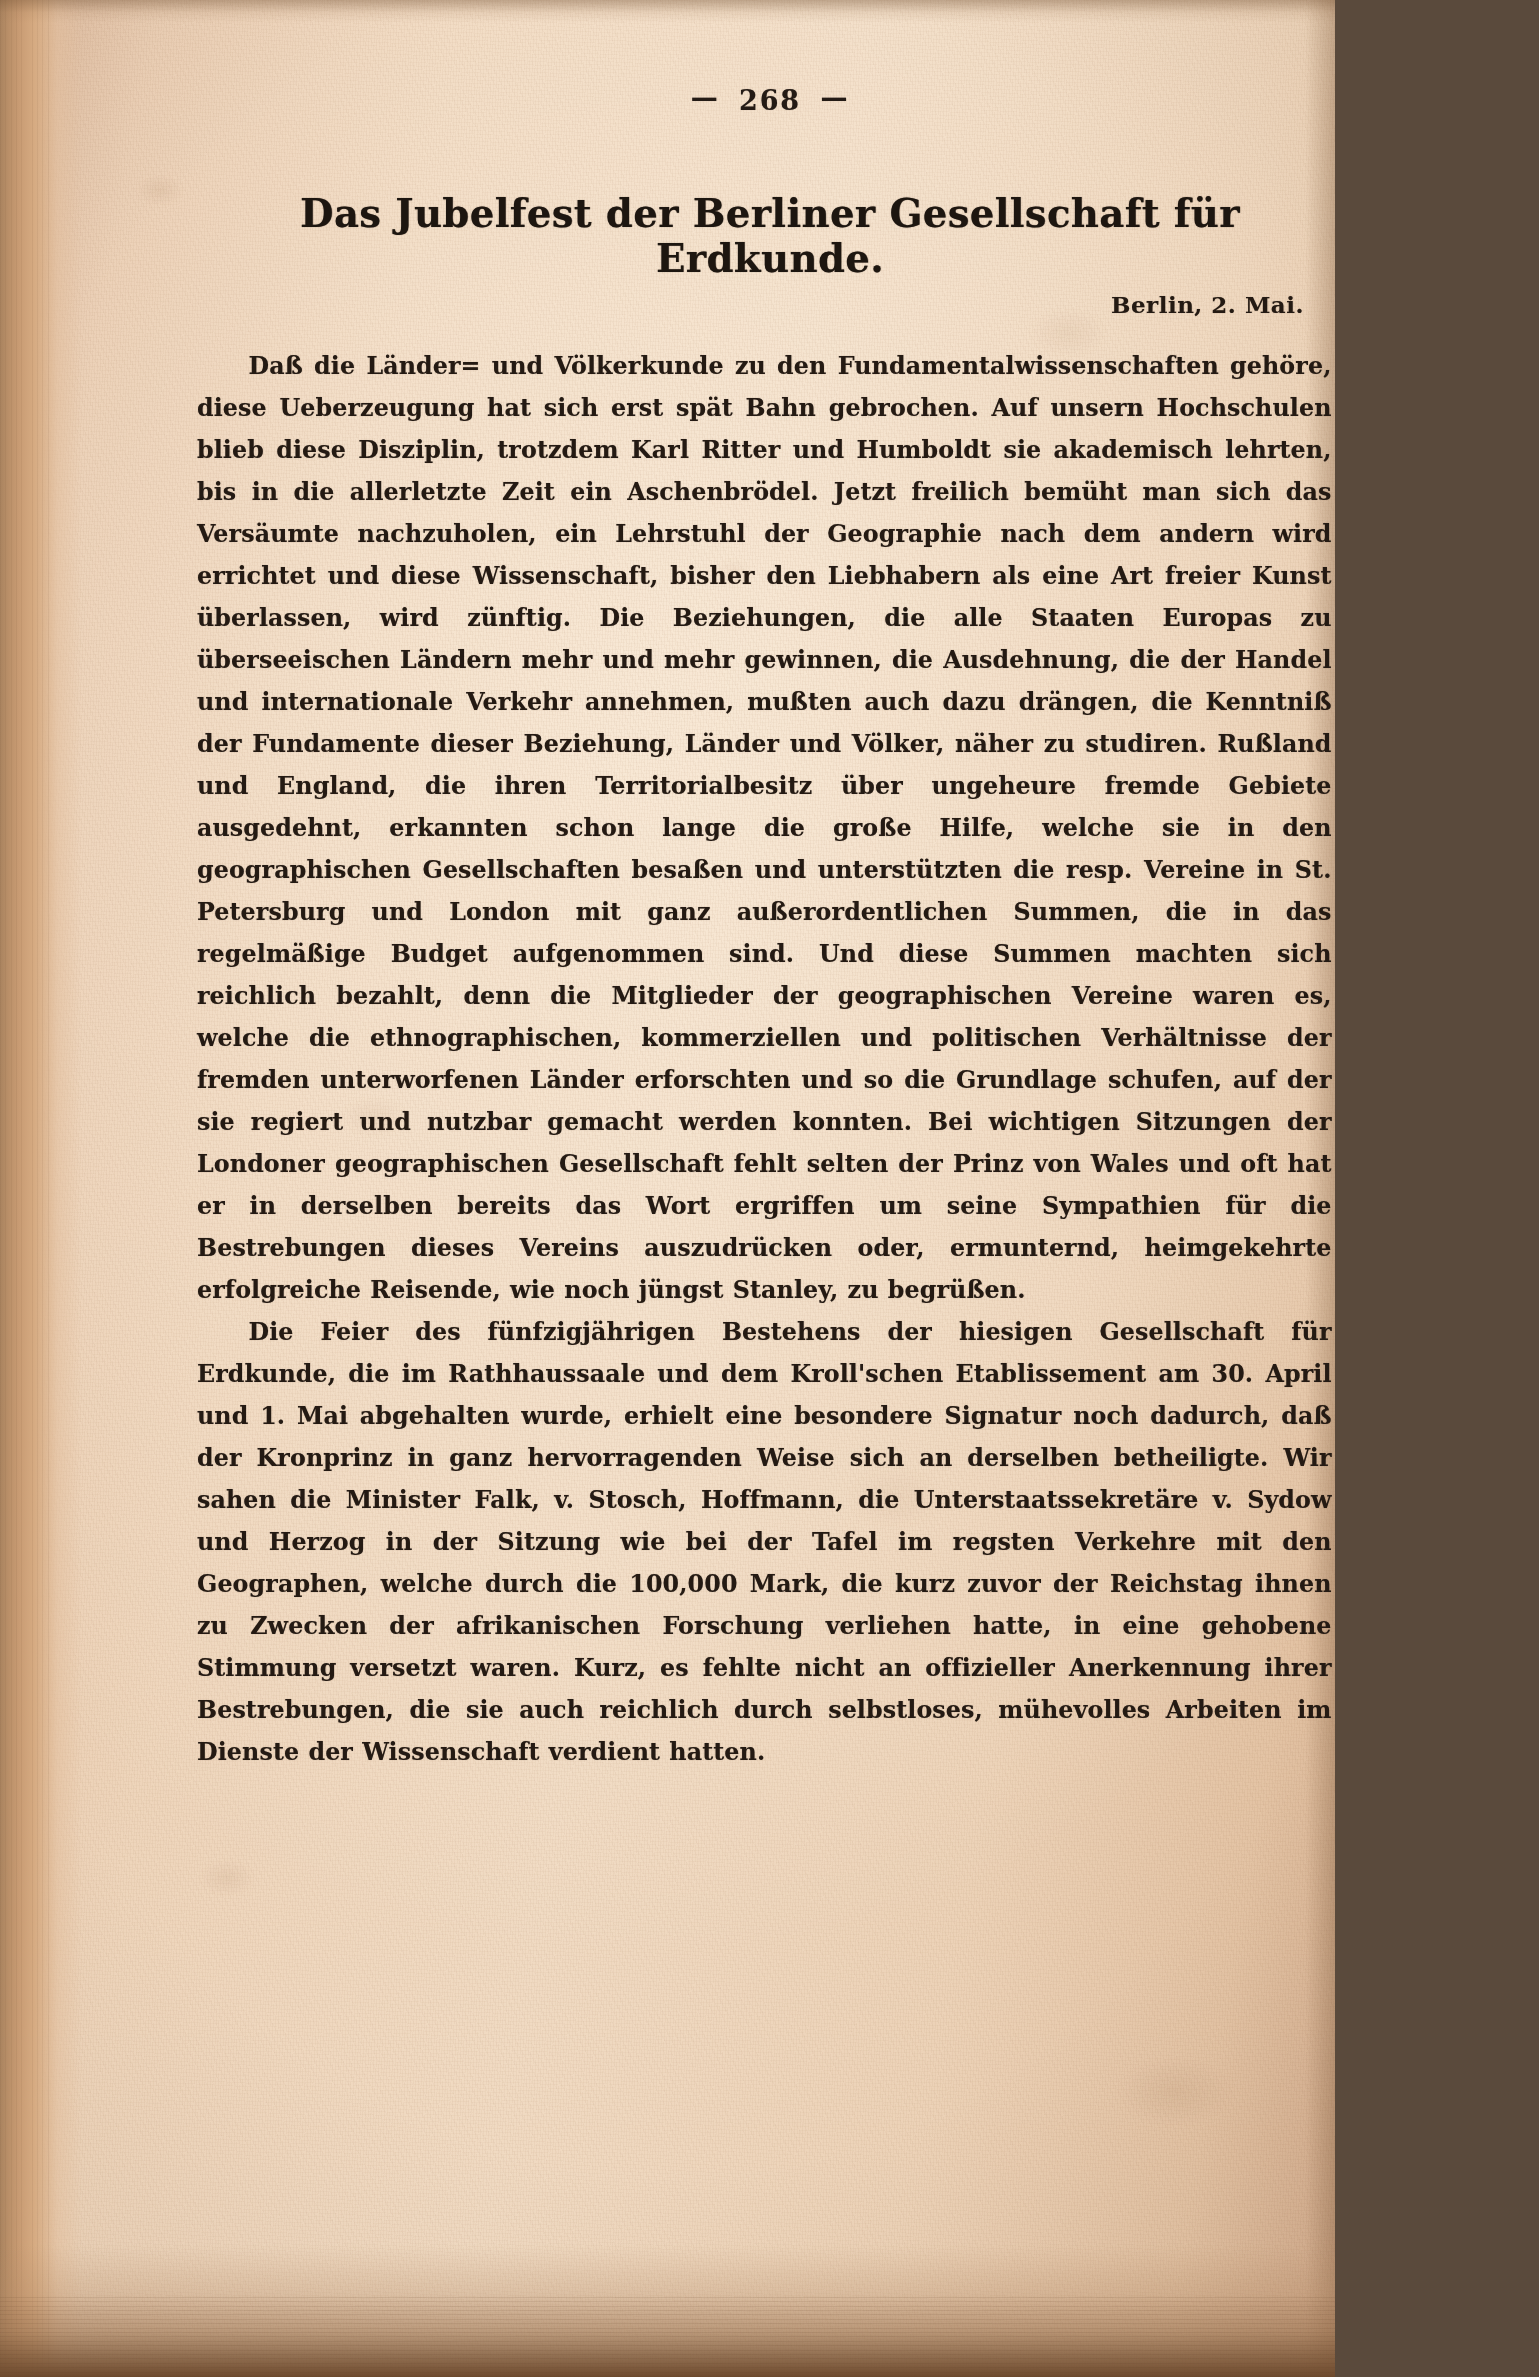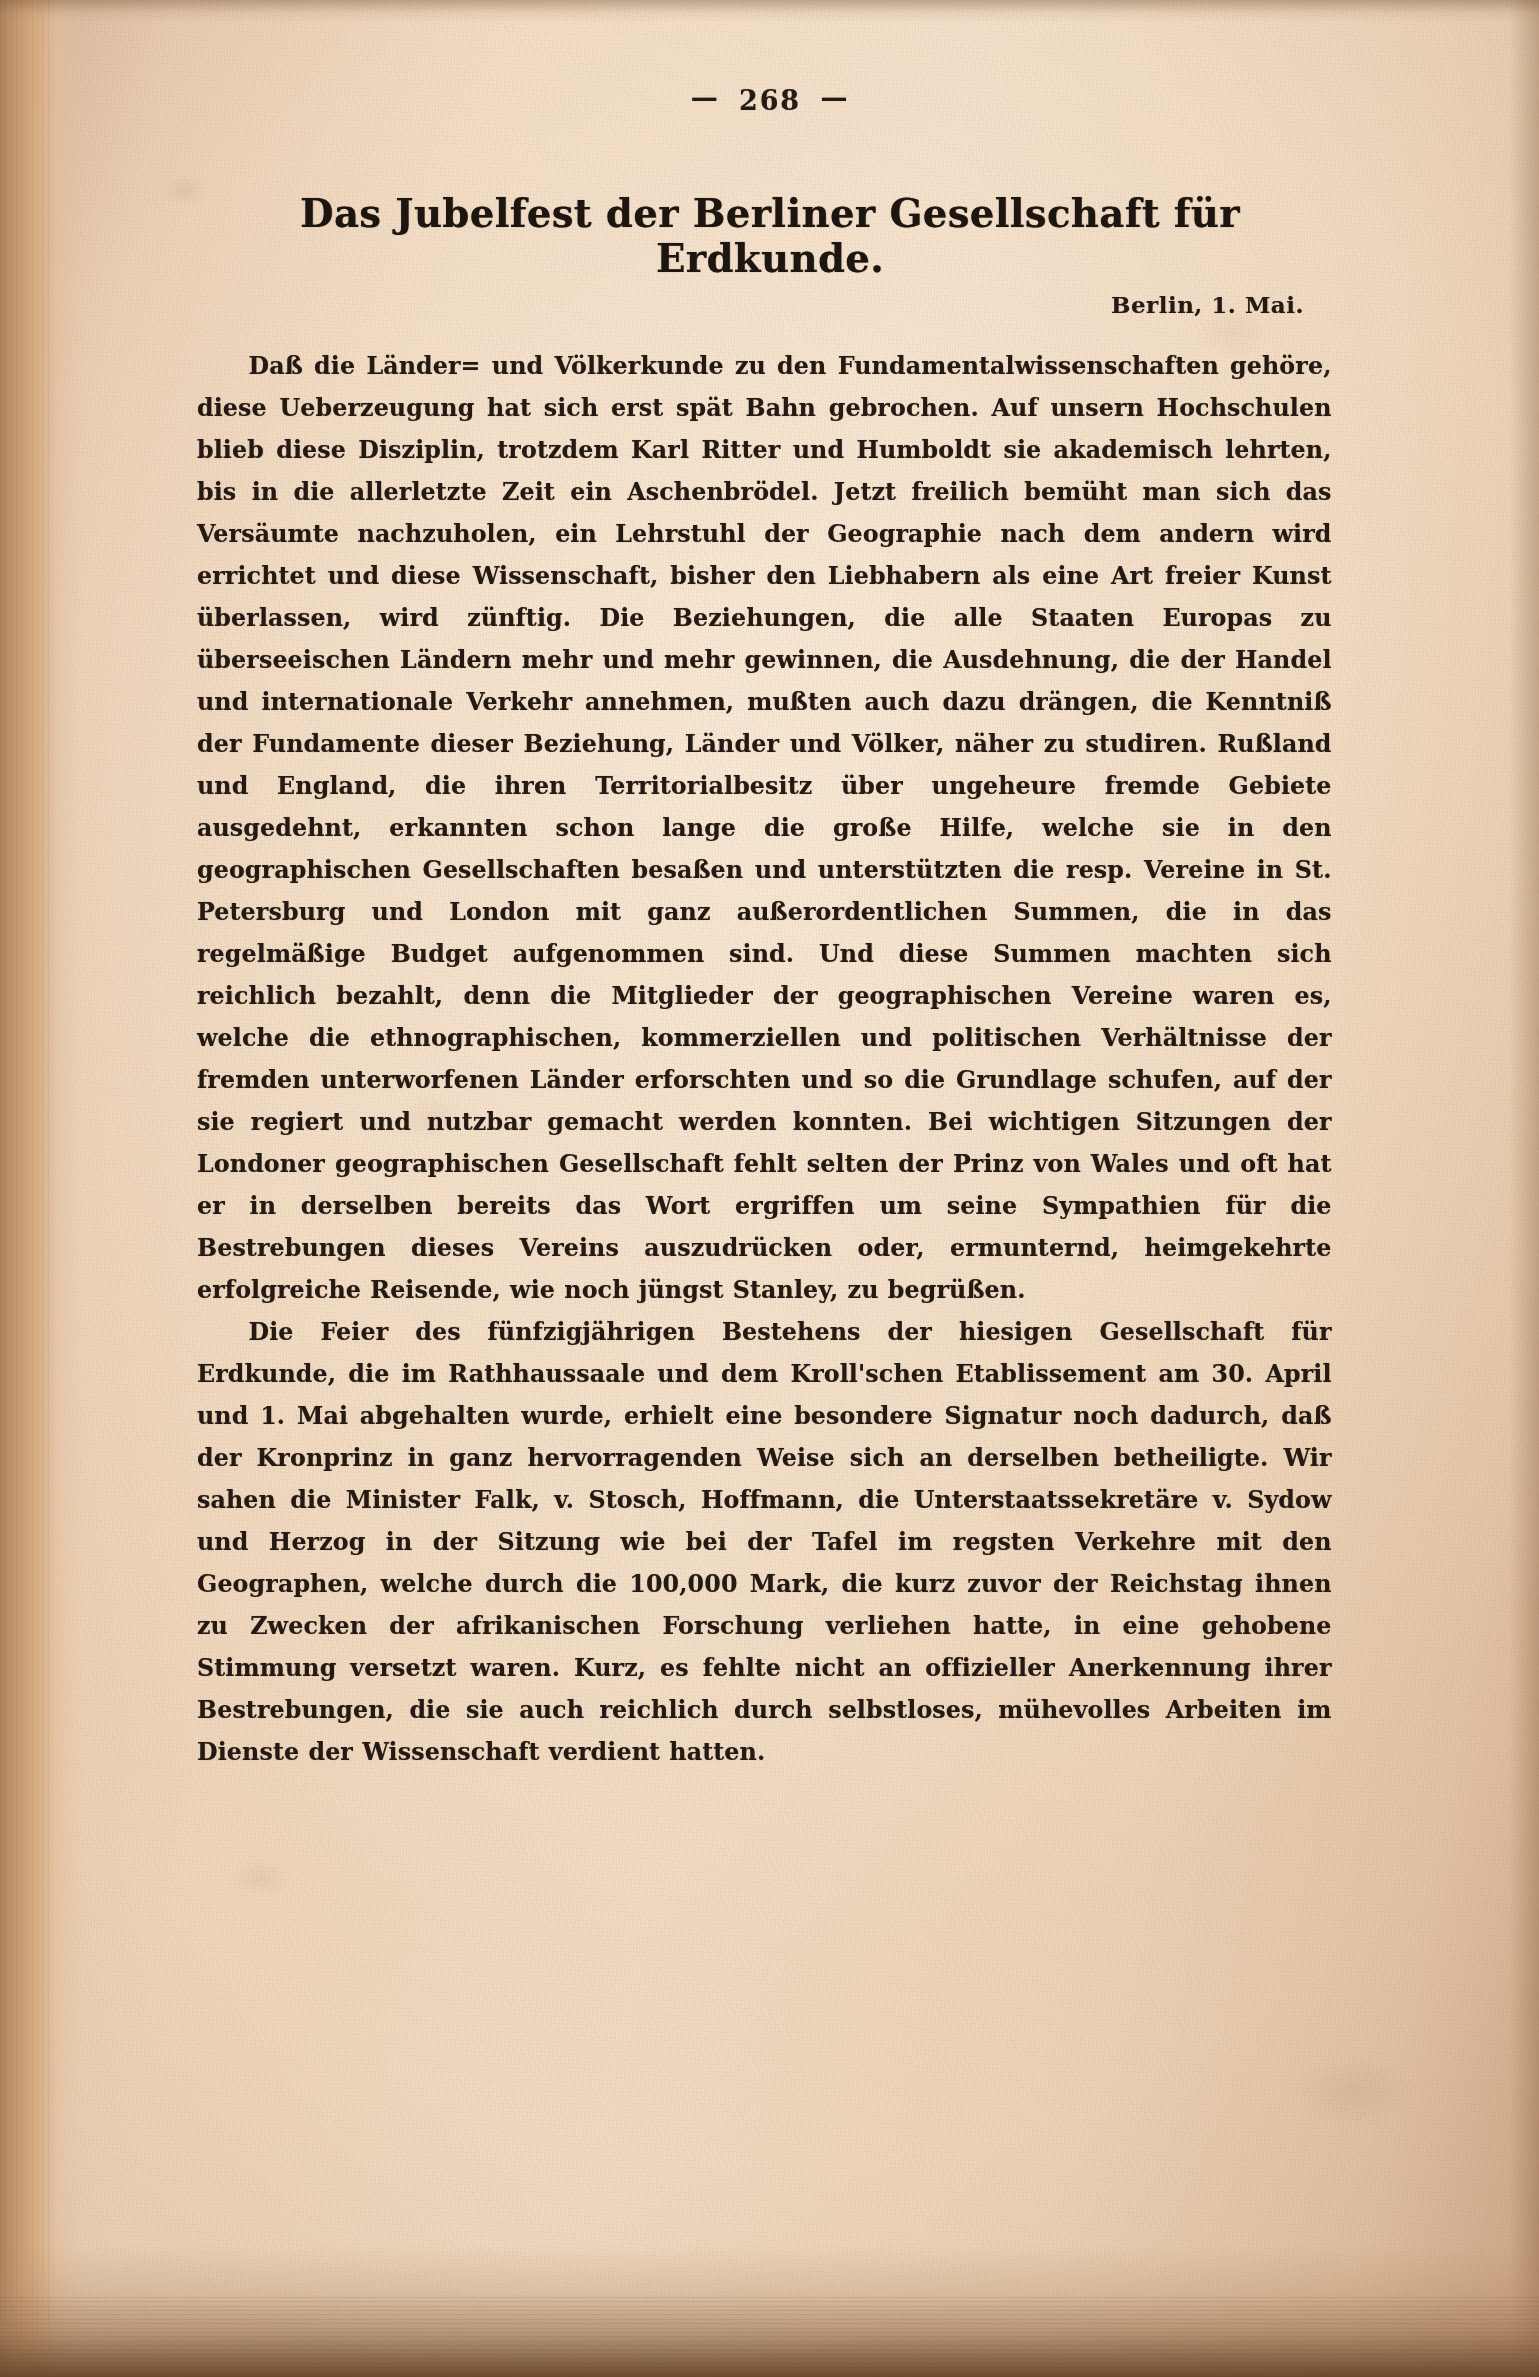--- a/index.html
+++ b/index.html
@@ -3,21 +3,21 @@
 <meta charset="utf-8">
 <title>Scanned page</title>
 <style>
   html,body{margin:0;padding:0;background:#5a4a3c;}
   body{
     font-family:"DejaVu Serif", serif;
     -webkit-font-smoothing:antialiased;
   }
   .scan{
     position:relative;
-    width:1539px;height:2377px;
+    width:1335px;height:2377px;
     overflow:hidden;
     background:#86efac;
   }
   
   .paper{
     position:absolute;inset:0;
     background:
       radial-gradient(120% 85% at 48% 30%, rgba(255,245,230,.55) 0%, rgba(255,240,222,0) 62%),
       linear-gradient(100deg, #d8b294 0%, #e7c8ac 9%, #eed5bb 26%, #f0dac2 50%, #ecd2b7 74%, #e3c3a4 90%, #d2ab8c 100%),
       #e9cbb0;
@@ -161,21 +161,21 @@
   <div class="mottle"></div>
 
   <div class="content">
 
     <div class="folio frak">
       <span class="dash">—</span><span>268</span><span class="dash">—</span>
     </div>
 
     <h1 class="headline frak">Das Jubelfest der Berliner Gesellschaft für Erdkunde.</h1>
 
-    <div class="dateline frak">Berlin, 1. Mai.</div>
+    <div class="dateline frak">Berlin, 2. Mai.</div>
 
     <div class="body frak">
       <p><span class="indent"></span><span>Daß die Länder= und Völkerkunde zu den Fundamentalwissenschaften gehöre, diese Ueberzeugung hat sich erst spät Bahn gebrochen. Auf unsern Hochschulen blieb diese Disziplin, trotzdem Karl Ritter und Humboldt sie akademisch lehrten, bis in die allerletzte Zeit ein Aschenbrödel. Jetzt freilich bemüht man sich das Versäumte nachzuholen, ein Lehrstuhl der Geographie nach dem andern wird errichtet und diese Wissenschaft, bisher den Liebhabern als eine Art freier Kunst überlassen, wird zünftig. Die Beziehungen, die alle Staaten Europas zu überseeischen Ländern mehr und mehr gewinnen, die Ausdehnung, die der Handel und internationale Verkehr annehmen, mußten auch dazu drängen, die Kenntniß der Fundamente dieser Beziehung, Länder und Völker, näher zu studiren. Rußland und England, die ihren Territorialbesitz über ungeheure fremde Gebiete ausgedehnt, erkannten schon lange die große Hilfe, welche sie in den geographischen Gesellschaften besaßen und unterstützten die resp. Vereine in St. Petersburg und London mit ganz außerordentlichen Summen, die in das regelmäßige Budget aufgenommen sind. Und diese Summen machten sich reichlich bezahlt, denn die Mitglieder der geographischen Vereine waren es, welche die ethnographischen, kommerziellen und politischen Verhältnisse der fremden unterworfenen Länder erforschten und so die Grundlage schufen, auf der sie regiert und nutzbar gemacht werden konnten. Bei wichtigen Sitzungen der Londoner geographischen Gesellschaft fehlt selten der Prinz von Wales und oft hat er in derselben bereits das Wort ergriffen um seine Sympathien für die Bestrebungen dieses Vereins auszudrücken oder, ermunternd, heimgekehrte erfolgreiche Reisende, wie noch jüngst Stanley, zu begrüßen.</span></p>
       <p><span class="indent"></span><span>Die Feier des fünfzigjährigen Bestehens der hiesigen Gesellschaft für Erdkunde, die im Rathhaussaale und dem Kroll'schen Etablissement am 30. April und 1. Mai abgehalten wurde, erhielt eine besondere Signatur noch dadurch, daß der Kronprinz in ganz hervorragenden Weise sich an derselben betheiligte. Wir sahen die Minister Falk, v. Stosch, Hoffmann, die Unterstaatssekretäre v. Sydow und Herzog in der Sitzung wie bei der Tafel im regsten Verkehre mit den Geographen, welche durch die 100,000 Mark, die kurz zuvor der Reichstag ihnen zu Zwecken der afrikanischen Forschung verliehen hatte, in eine gehobene Stimmung versetzt waren. Kurz, es fehlte nicht an offizieller Anerkennung ihrer Bestrebungen, die sie auch reichlich durch selbstloses, mühevolles Arbeiten im Dienste der Wissenschaft verdient hatten.</span></p>
     </div>
 
   </div>
 
   <div class="vignette"></div>
   <div class="spine"></div>

